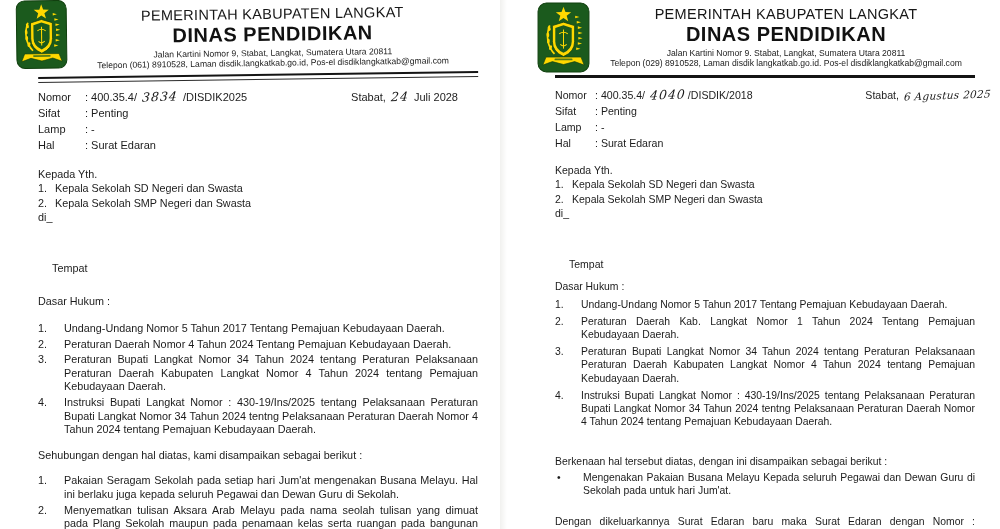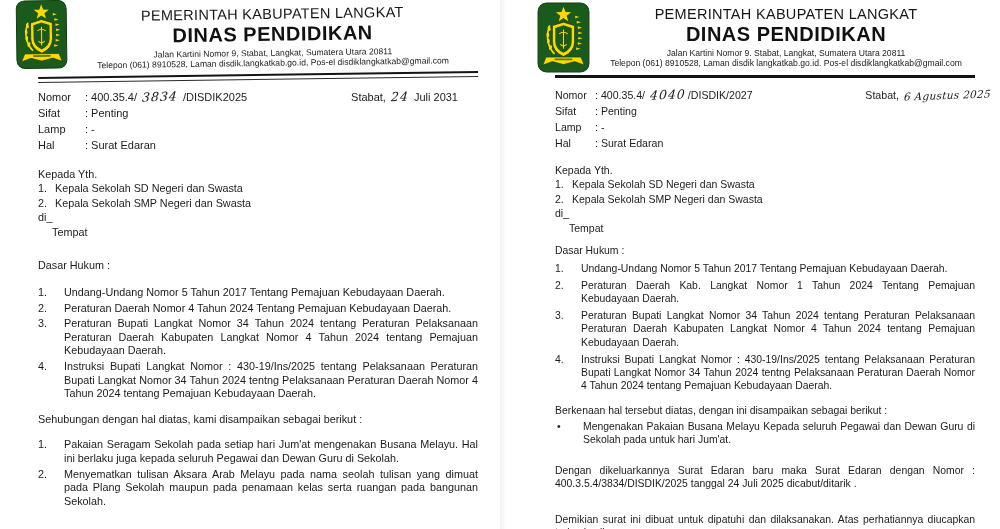--- a/index.html
+++ b/index.html
@@ -46,35 +46,35 @@
     display:inline-block;transform:rotate(-2deg) skewX(-6deg);
     font-size:12.5px;letter-spacing:1px;color:#1a1a1a;padding:0 2px;
   }
   .hand.sm{font-size:10.5px;letter-spacing:.3px;}
 
   
   .kepada{margin-top:14px;font-size:10.8px;line-height:14.5px;}
   .page.right .kepada{margin-top:12px;font-size:10.5px;}
   .kp-item{display:flex;}
   .kp-num{width:17px;flex:0 0 17px;}
-  .di-tempat{padding-left:14px;}
+  .di-tempat{padding-left:14px;margin-top:36px;}
 
   
   .body-text{font-size:10.8px;line-height:13.6px;color:#1b1b1b;}
   .page.right .body-text{font-size:10.4px;line-height:13.2px;}
   .section-head{margin-top:20px;}
   .page.right .section-head{margin-top:9px;}
   .olist{margin-top:13px;}
   .page.right .olist{margin-top:4px;}
   .oitem{display:flex;margin-bottom:2px;}
   .page.right .oitem{margin-bottom:4px;}
   .onum{width:26px;flex:0 0 26px;}
   .otxt{flex:1;text-align:justify;}
   .para{margin-top:12px;text-align:justify;}
-  .page.right .para{margin-top:11px;}
+  .page.right .para{margin-top:26px;}
   .blist{margin-top:3px;}
   .bitem{display:flex;}
   .bmark{width:26px;flex:0 0 26px;padding-left:2px;}
 </style>
 </head>
 <body>
 
 <svg width="0" height="0" style="position:absolute">
   <defs>
     <g id="langkat-seal">
@@ -125,21 +125,21 @@
       </div>
 
       <div class="meta">
         <div class="mrow">
           <span class="mlabel">Nomor</span><span>: 400.35.4/</span>
           <span class="hand">3834</span>
           <span>/DISDIK2025</span>
           <span class="dateline">
             <span>Stabat,</span>
             <span class="hand">24</span>
-            <span>Juli 2031</span>
+            <span>Juli 2028</span>
           </span>
         </div>
         <div class="mrow"><span class="mlabel">Sifat</span><span>: Penting</span></div>
         <div class="mrow"><span class="mlabel">Lamp</span><span>: -</span></div>
         <div class="mrow"><span class="mlabel">Hal</span><span>: Surat Edaran</span></div>
       </div>
 
       <div class="kepada">
         <div>Kepada Yth.</div>
         <div class="kp-item">
@@ -192,29 +192,29 @@
   <div class="page right">
     <div class="page-inner">
       <div class="letterhead">
         <svg class="seal" viewBox="0 0 100 134">
             <use href="#langkat-seal"></use>
           </svg>
         <div class="head-text">
           <div class="gov-line">PEMERINTAH KABUPATEN LANGKAT</div>
           <div class="agency-line">DINAS PENDIDIKAN</div>
           <div class="addr">Jalan Kartini Nomor 9. Stabat, Langkat, Sumatera Utara 20811</div>
-          <div class="addr2">Telepon (061) 8910528, Laman disdik langkatkab.go.id. Pos-el disdiklangkatkab@gmail.com</div>
+          <div class="addr2">Telepon (029) 8910528, Laman disdik langkatkab.go.id. Pos-el disdiklangkatkab@gmail.com</div>
         </div>
         <div class="rule"></div>
       </div>
 
       <div class="meta">
         <div class="mrow">
           <span class="mlabel">Nomor</span><span>: 400.35.4/</span>
-          <span class="hand">4040</span><span>/DISDIK/2027</span>
+          <span class="hand">4040</span><span>/DISDIK/2018</span>
           <span class="dateline">
             <span>Stabat,</span>
             <span class="hand sm">6 Agustus 2025</span>
           </span>
         </div>
         <div class="mrow"><span class="mlabel">Sifat</span><span>: Penting</span></div>
         <div class="mrow"><span class="mlabel">Lamp</span><span>: -</span></div>
         <div class="mrow"><span class="mlabel">Hal</span><span>: Surat Edaran</span></div>
       </div>
 

